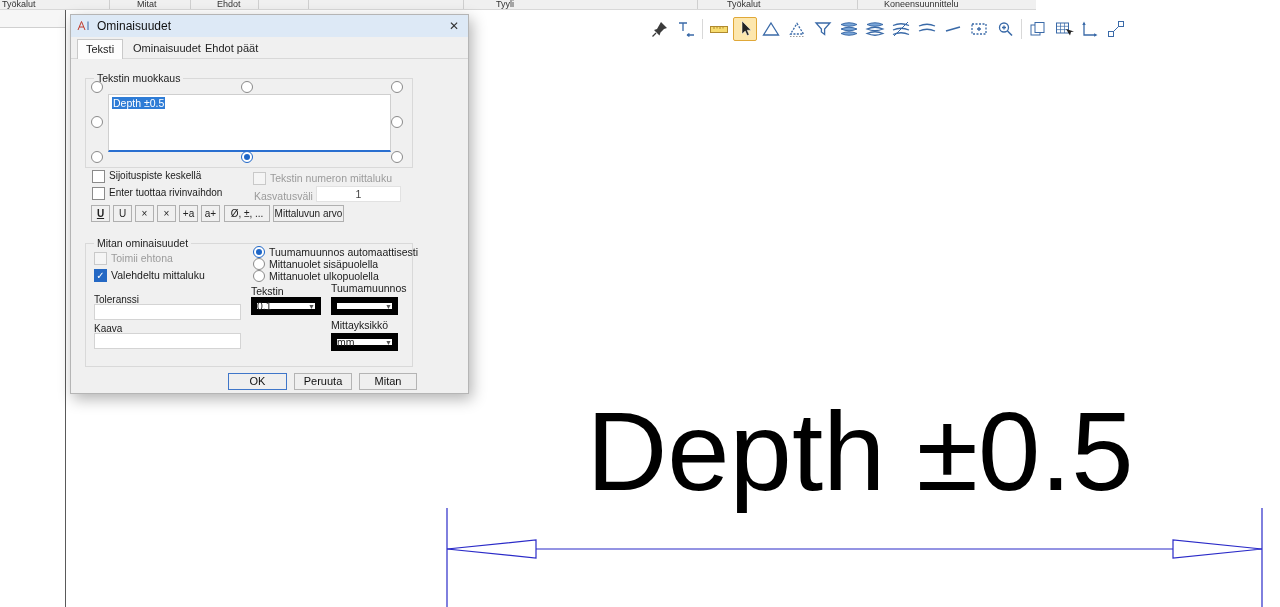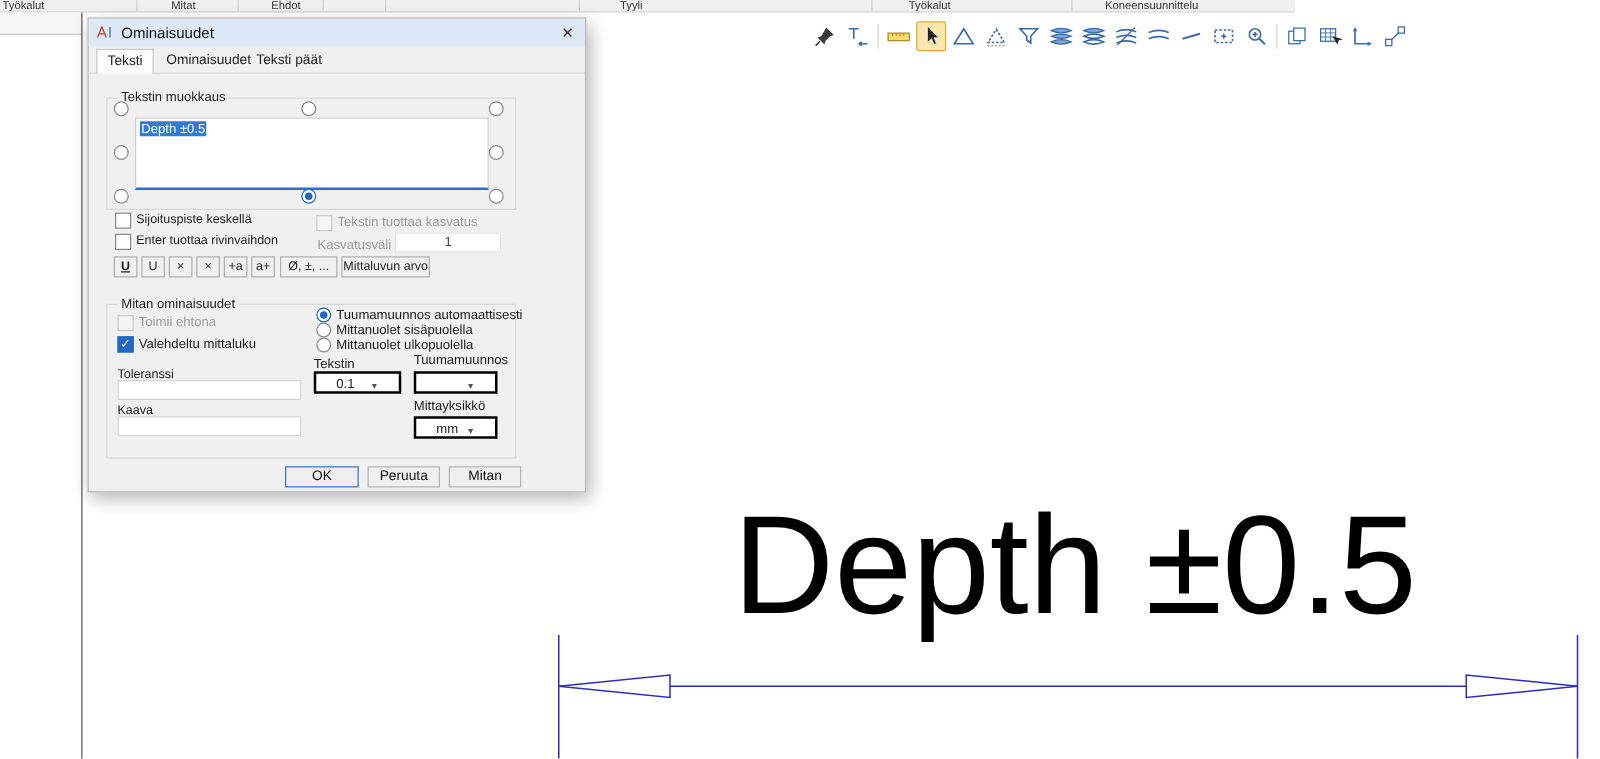--- a/index.html
+++ b/index.html
@@ -38,21 +38,21 @@
   .radio.sel{border-color:#1e66c7}
   .radio.sel::after{content:"";display:block;width:6px;height:6px;border-radius:50%;background:#1e66c7;margin:2px}
   .cb{width:13px;height:13px;background:#fff;border:1px solid #8a8a8a}
   .cb.on{background:#2468c4;border-color:#2468c4}
   .cb.on::after{content:"✓";display:block;color:#fff;font-size:10px;line-height:12px;text-align:center}
   .cb.dis{border-color:#c9c9c9;background:#f5f5f5}
   .lbl{font-size:10px;white-space:nowrap}
   .lbl.dis{color:#9b9b9b}
   .lbl.small{font-size:10.5px}
   .input{background:#fff;border:1px solid #d4d4d4;font-size:10.5px;padding:0 3px;color:#444}
-  .combo{background:#fff;border:2px solid #000000;font-size:10.5px;display:flex;align-items:flex-end;padding:0 16px;color:#222}
+  .combo{background:#fff;border:6px solid #000000;font-size:10.5px;display:flex;align-items:center;padding:0 0;color:#222}
   .combo .chev{margin-left:auto;font-size:7px;color:#555}
   .fbtn{background:#f0f0f0;border:1px solid #b0b0b0;font-size:10px;text-align:center;line-height:15px;color:#222}
   .fbtn.u{text-decoration:underline;font-weight:bold}
   .btn{background:#efefef;border:1px solid #b4b4b4;font-size:11px;text-align:center;line-height:15px;color:#111}
   .btn.default{border:1px solid #3f76c9}
 
   
   .dim-text{left:460px;top:396px;width:800px;text-align:center;font-size:112px;color:#000;white-space:nowrap;line-height:1}
   svg .blue{stroke:#2a2ac8;fill:none;stroke-width:1.2}
   .ico{stroke:#3a6aa8;fill:none;stroke-width:1.3}
@@ -214,21 +214,21 @@
     <svg width="14" height="12">
         <path d="M1 10L4.5 1.5 8 10M2.2 7h4.6" stroke="#c0392b" fill="none"></path>
         <line x1="11" y1="1.5" x2="11" y2="10" stroke="#3a6aa8"></line>
       </svg>
     <span class="title-text">Ominaisuudet</span>
   </div>
   <div class="close-btn">✕</div>
 
   <div class="tab active" style="left:6px">Teksti</div>
   <div class="tab" style="left:54px">Ominaisuudet</div>
-  <div class="tab" style="left:126px">Teksti päät</div>
+  <div class="tab" style="left:126px">Ehdot päät</div>
   <div class="abs tabline"></div>
 
   <div class="abs group" style="left:14px;top:63px;width:328px;height:90px">
     <span class="group-label">Tekstin muokkaus</span>
   </div>
 
   <span class="abs radio" style="left:20px;top:66px"></span>
   <span class="abs radio" style="left:170px;top:66px"></span>
   <span class="abs radio" style="left:320px;top:66px"></span>
   <span class="abs radio" style="left:20px;top:101px"></span>
@@ -240,21 +240,21 @@
   <div class="abs editor" style="left:37px;top:79px;width:283px;height:58px">
     <span class="sel-text">Depth ±0.5</span>
   </div>
 
   <span class="abs cb" style="left:21px;top:155px"></span>
   <span class="abs lbl" style="left:38px;top:155px">Sijoituspiste keskellä</span>
   <span class="abs cb" style="left:21px;top:172px"></span>
   <span class="abs lbl" style="left:38px;top:172px">Enter tuottaa rivinvaihdon</span>
 
   <span class="abs cb dis" style="left:182px;top:157px"></span>
-  <span class="abs lbl dis small" style="left:199px;top:157px">Tekstin tuottaa kasvatus</span>
+  <span class="abs lbl dis small" style="left:199px;top:157px">Tekstin numeron mittaluku</span>
   <span class="abs lbl dis small" style="left:183px;top:175px">Kasvatusväli</span>
   <div class="abs input" style="left:245px;top:171px;width:85px;height:16px;border-color:#e2e2e2;text-align:center;line-height:15px">1</div>
 
   <div class="abs fbtn u" style="left:20px;top:190px;width:19px;height:17px">U</div>
   <div class="abs fbtn" style="left:42px;top:190px;width:19px;height:17px">U</div>
   <div class="abs fbtn" style="left:64px;top:190px;width:19px;height:17px">×</div>
   <div class="abs fbtn" style="left:86px;top:190px;width:19px;height:17px">×</div>
   <div class="abs fbtn" style="left:108px;top:190px;width:19px;height:17px">+a</div>
   <div class="abs fbtn" style="left:130px;top:190px;width:19px;height:17px">a+</div>
   <div class="abs fbtn" style="left:153px;top:190px;width:46px;height:17px">Ø, ±, ...</div>

